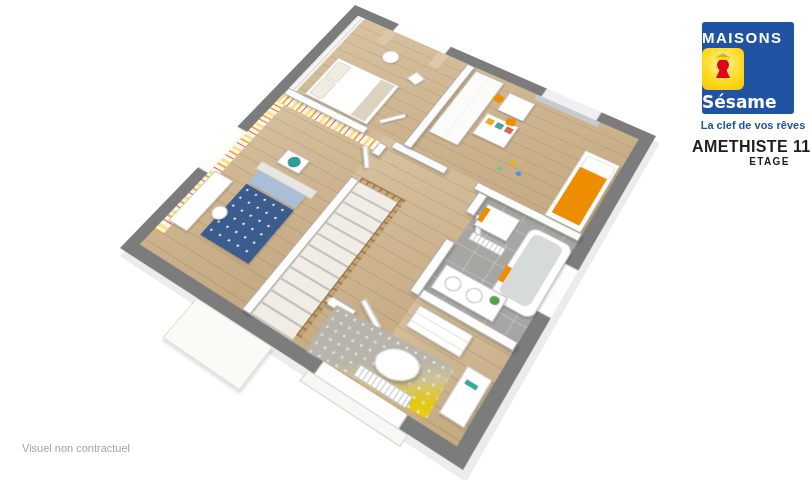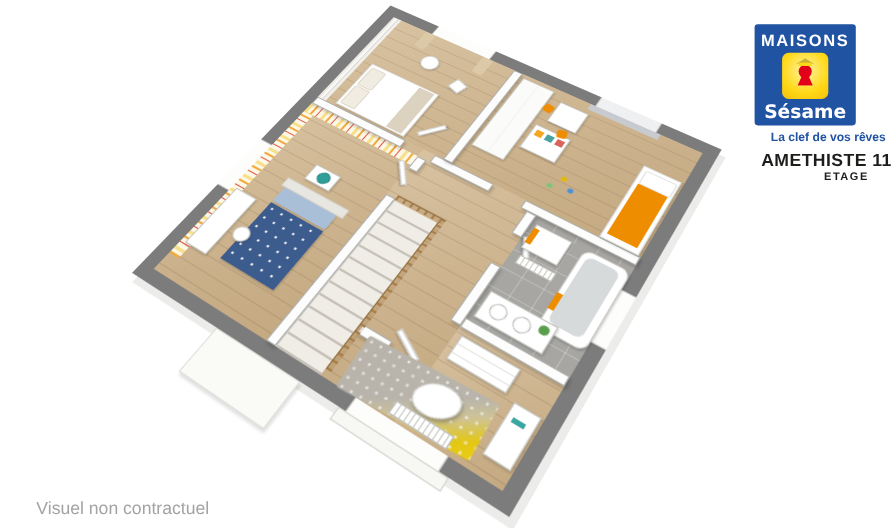--- a/index.html
+++ b/index.html
@@ -31,39 +31,39 @@
   .yellowwp-h{background:repeating-linear-gradient(90deg,#f7e08a 0 3px,#fdf7e6 3px 6px,#f3a93c 6px 8px,#fdf7e6 8px 12px,#e2574a 12px 13px,#fdf7e6 13px 17px);}
   .dotquilt{background-color:#3d5c8e;background-image:radial-gradient(circle,rgba(255,255,255,.85) 1px,transparent 1.6px);background-size:10px 10px;}
   .rug{background:linear-gradient(150deg,#b8b4ab 0%,#b8b4ab 52%,#cfc395 68%,#e3c714 86%,#e9cd18 100%);border-radius:2px;}
   .rug:after{content:"";position:absolute;inset:0;border-radius:2px;
       background-image:radial-gradient(circle,#f4f3ee 1px,transparent 1.5px);background-size:8px 8px;opacity:.8;}
   .steps{background:repeating-linear-gradient(180deg,#f0ede7 0 11px,#c6c2ba 11px 13px);border-left:1px solid #cfccc4;box-sizing:border-box;}
   .rail-v{background:repeating-linear-gradient(180deg,#a8804e 0 2px,rgba(168,128,78,.28) 2px 7px);border-left:1px solid #93703f;}
   .rail-h{background:repeating-linear-gradient(90deg,#a8804e 0 2px,rgba(168,128,78,.28) 2px 7px);border-top:1px solid #93703f;}
   .circle{border-radius:50%;}
   
-  #logo{left:686px;top:22px;width:92px;height:92px;background:#2153a3;border-radius:3px;
-        display:flex;flex-direction:column;align-items:center;}
+  #logo{left:702px;top:22px;width:92px;height:92px;background:#2153a3;border-radius:3px;
+        display:flex;flex-direction:column;align-items:flex-start;}
   #logo .l1{color:#fff;font-weight:bold;font-size:15px;letter-spacing:1.5px;margin-top:7px;}
   #gold{width:42px;height:42px;margin-top:2px;border-radius:6px;
         background:radial-gradient(circle at 50% 38%,#fff4a6 0%,#ffd816 62%,#f2c00d 100%);
         display:flex;flex-direction:column;align-items:center;}
   .roof{width:0;height:0;margin-top:5px;border-left:8px solid transparent;border-right:8px solid transparent;
         border-bottom:5px solid #c9b235;position:relative;}
   .roof:after{content:"";position:absolute;left:-6px;top:4px;width:12px;height:3px;background:#ffd816;}
   .keycircle{width:12px;height:12px;border-radius:50%;background:#e2001a;margin-top:1px;}
   .keybody{width:14px;height:10px;background:#e2001a;margin-top:-3px;
            clip-path:polygon(32% 0,68% 0,100% 100%,0 100%);}
   #logo .l2{color:#fff;font-weight:bold;font-size:17px;margin-top:2px;font-family:"DejaVu Sans",sans-serif;}
   #tagline{left:691px;top:119px;width:124px;text-align:center;color:#2153a3;font-size:11px;font-weight:600;}
   #title{left:692px;top:138px;width:200px;white-space:nowrap;color:#1d1d1b;font-weight:bold;
          font-size:16px;letter-spacing:.4px;}
   #subtitle{left:692px;top:156px;width:155px;text-align:center;color:#1d1d1b;font-weight:bold;
          font-size:10px;letter-spacing:1.4px;}
-  #disclaimer{left:22px;top:454px;color:#a3a3a3;font-size:16px;margin-left:11px;}
+  #disclaimer{left:22px;top:442px;color:#a3a3a3;font-size:11px;}
 </style>
 </head>
 <body>
 
 <div class="abs" id="plan">
   <div class="abs shell"></div>
 
   <div class="abs wood" style="left:12px;top:12px;width:316px;height:122px;"></div>
   <div class="abs wood" style="left:12px;top:134px;width:114px;height:214px;"></div>
   <div class="abs wood" style="left:126px;top:134px;width:115px;height:214px;"></div>

